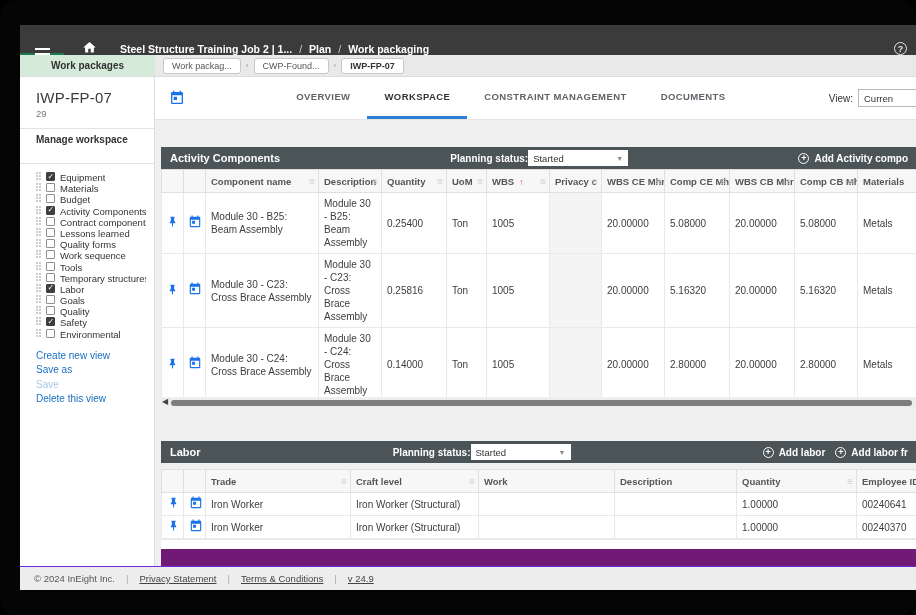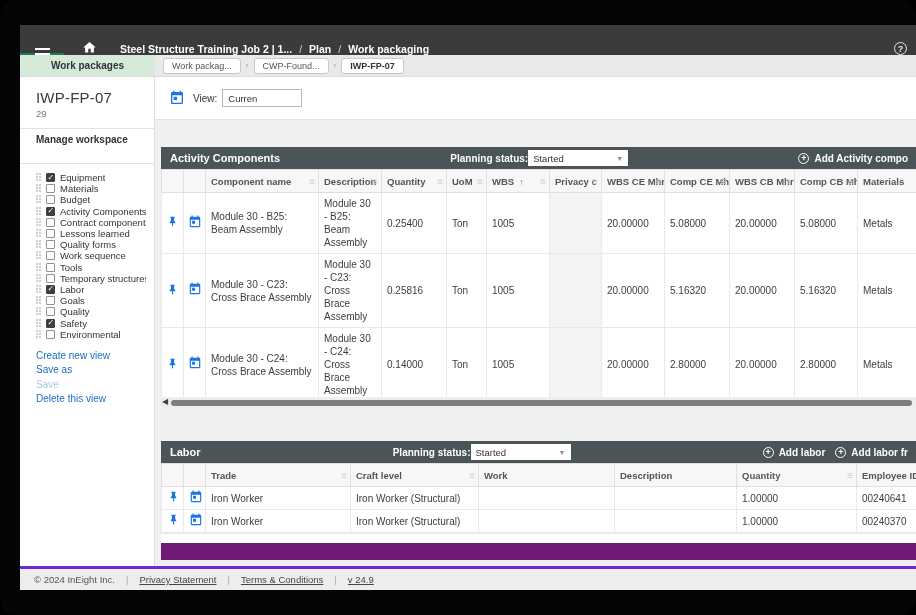--- a/index.html
+++ b/index.html
@@ -24,21 +24,21 @@
   .chip { background:#fff; border:1px solid #c8c8c8; border-radius:3px; padding:2px 8px; font-size:9px; color:#555; white-space:nowrap; cursor:pointer; }
   .chip.last { font-weight:bold; color:#333; }
   .chip-sep { color:#999; font-size:8px; }
 
   
   .body-row { flex:1; display:flex; min-height:0; }
   aside { width:135px; flex:none; background:#fff; border-right:1px solid #ddd; padding:12px 8px 0 16px; overflow:hidden; }
   .wp-title { font-size:15px; color:#3c3c3c; letter-spacing:.2px; }
   .wp-sub { font-size:9.5px; color:#777; margin:2px 0 9px; }
   .manage { font-size:10px; font-weight:bold; color:#333; border-top:1px solid #e2e2e2; border-bottom:1px solid #e2e2e2; padding:5px 0 18px 16px; margin:0 -8px 8px -16px; }
-  .check-item { display:flex; align-items:center; gap:5px; height:11.2px; font-size:9.5px; color:#333; cursor:pointer; }
+  .check-item { display:flex; gap:5px; height:11.2px; font-size:9.5px; color:#333; cursor:pointer; }
   .drag { width:5px; height:9px; flex:none; position:relative; }
   .drag::before { content:""; position:absolute; left:0; top:0; width:2px; height:2px; border-radius:50%; background:#bdbdbd;
     box-shadow:0 3px 0 #bdbdbd, 0 6px 0 #bdbdbd, 3px 0 0 #bdbdbd, 3px 3px 0 #bdbdbd, 3px 6px 0 #bdbdbd; }
   .cb { width:9px; height:9px; border:1px solid #8f8f8f; border-radius:1px; background:#fff; flex:none; position:relative; }
   .cb.checked { background:#3f3f3f; border-color:#3f3f3f; }
   .cb.checked::after { content:"✓"; position:absolute; left:0.5px; top:-1.5px; color:#fff; font-size:8px; }
   .check-label { white-space:nowrap; overflow:hidden; }
   .side-links { margin-top:10px; display:flex; flex-direction:column; gap:3.5px; font-size:10px; }
   .side-links a { color:#1a6fc4; text-decoration:none; cursor:pointer; }
   .side-links a.disabled { color:#a9c6e8; }
@@ -62,38 +62,38 @@
   .panel-title { font-size:11px; font-weight:bold; white-space:nowrap; }
   .ps { margin-left:auto; display:flex; align-items:center; font-size:10px; font-weight:bold; white-space:nowrap; }
   .select { width:100px; height:16px; background:#fff; color:#333; font-weight:normal; font-size:9.5px; display:flex; align-items:center; justify-content:space-between; padding:0 5px; cursor:pointer; }
   .chev { color:#8a8a8a; font-size:7px; }
   .add-btn { margin-left:auto; display:flex; align-items:center; gap:5px; background:none; border:none; color:#fff; font-size:10px; font-weight:bold; white-space:nowrap; cursor:pointer; }
   .add-btn + .add-btn { margin-left:10px; }
   .plus-circle { width:11px; height:11px; border:1.3px solid #fff; border-radius:50%; color:#fff; font-size:9px; line-height:1; display:flex; align-items:center; justify-content:center; flex:none; }
 
   .grid-wrap { background:#701a75; width:756px; overflow:hidden; }
   .grid-wrap.activity-wrap { height:228px; }
-  .grid-wrap.labor-wrap { height:97px; }
+  .grid-wrap.labor-wrap { height:97px;margin-top:6px; }
   table { border-collapse:collapse; table-layout:fixed; width:756px; background:#fff; }
   th { height:23px; background:#f7f7f7; border:1px solid #e0e0e0; font-size:9.5px; font-weight:bold; color:#555; text-align:left; padding:0 5px; position:relative; overflow:hidden; white-space:nowrap; }
   .th-label { overflow:hidden; white-space:nowrap; }
   .col-menu { position:absolute; right:3px; top:50%; transform:translateY(-50%); color:#cfcfcf; font-size:10px; cursor:pointer; }
   .sort-asc { color:#e8604c; font-size:9px; font-weight:bold; margin-left:5px; }
   td { border:1px solid #e9e9e9; font-size:10px; color:#3d3d3d; padding:4px 5px; vertical-align:middle; line-height:13px; overflow:hidden; }
   td.shaded { background:#f4f4f4; }
   td.icon-cell { padding:2px 1px; text-align:center; cursor:pointer; }
   table[data-grid="labor"] td { height:23px; padding:2px 5px; }
   .stub-row { width:756px; height:10px; background:#fff; border-top:1px solid #e9e9e9; }
 
   .hscroll { width:756px; height:9px; background:#ededed; position:relative; margin-top:1px; cursor:pointer; }
   .hscroll .arr { position:absolute; left:1px; top:-1px; font-size:8px; color:#444; line-height:10px; }
   .hscroll .thumb { position:absolute; left:10px; right:5px; top:1.5px; height:6px; background:#7d7d7d; border-radius:3px; }
 
   
-  footer { height:24px; flex:none; background:#ededed; border-top:3px solid #6d28d9; display:flex; align-items:center; gap:11px; padding:0 14px; font-size:9.5px; color:#555; }
+  footer { height:24px; flex:none; background:#ededed; border-top:1px solid #6d28d9; display:flex; align-items:center; gap:11px; padding:0 14px; font-size:9.5px; color:#555; }
   footer a { color:#444; text-decoration:underline; cursor:pointer; white-space:nowrap; }
   .fsep { color:#aaa; }
 </style>
 </head>
 <body>
 
 <div class="frame">
   <div class="window">
 
     <div class="topbar">
@@ -219,20 +219,26 @@
         </div>
       </aside>
 
       <main>
         <div class="tabbar">
           <button class="cal-btn">
             <svg viewBox="0 0 24 24" width="16" height="16" fill="#1a73e8">
                 <path d="M19 3h-1V1h-2v2H8V1H6v2H5c-1.1 0-2 .9-2 2v14c0 1.1.9 2 2 2h14c1.1 0 2-.9 2-2V5c0-1.1-.9-2-2-2zm0 16H5V8h14v11zM7 10h5v5H7z"></path>
               </svg>
           </button>
+          <div class="tabs">
+            <div class="tab">OVERVIEW</div>
+            <div class="tab active">WORKSPACE</div>
+            <div class="tab">CONSTRAINT MANAGEMENT</div>
+            <div class="tab">DOCUMENTS</div>
+          </div>
           <div class="view-ctl">
             <span>View:</span>
             <div class="view-select">
               <span>Curren</span>
             </div>
           </div>
         </div>
 
         <section class="panel activity">
           <header class="panel-head">

